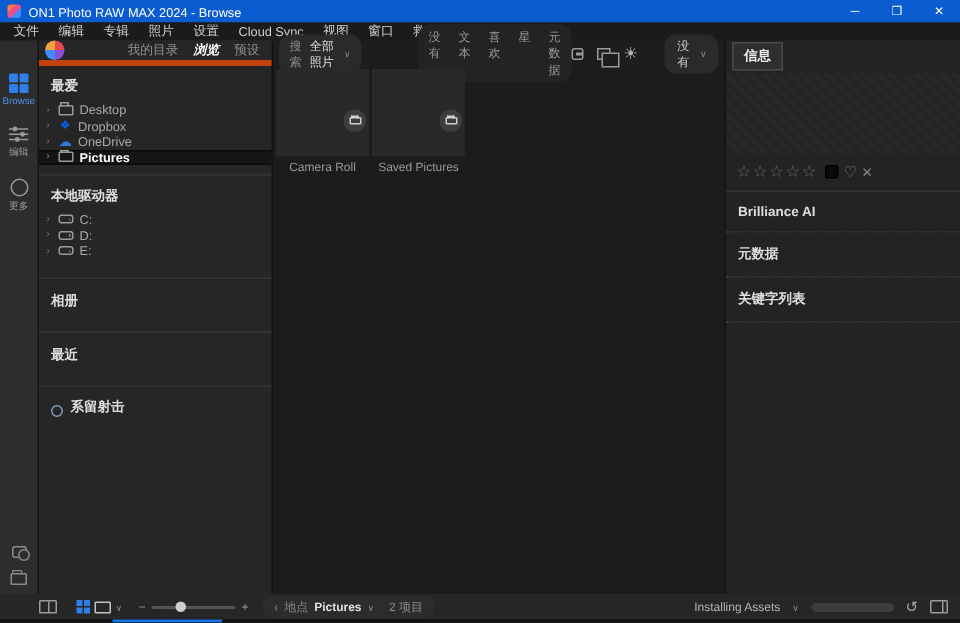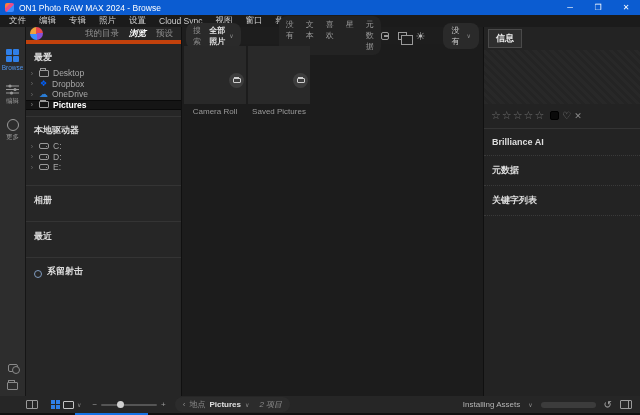--- a/index.html
+++ b/index.html
@@ -58,21 +58,21 @@
   .dricon { flex:0 0 auto; width:10px; height:6px; border:1px solid #9a9a9a; border-radius:2px; position:relative; }
   .dricon::after { content:""; position:absolute; right:1px; top:1.5px; width:1.5px; height:1.5px; background:#9a9a9a; border-radius:50%; }
   .divider { border-top:1px solid #343434; margin:6px 0 0 0; }
   .tether { display:flex; align-items:flex-end; gap:5px; padding:7px 8px; font-weight:bold; color:#dedede; font-size:9px; }
   .tethicon { width:8px; height:8px; border:1.5px solid #7f9bbf; border-radius:50%; }
 
   
   .toolbar { height:17px; display:flex; align-items:center; background:#1d1d1d; font-size:8px; padding:0 4px; }
   .pill { background:#2a2a2a; border-radius:8px; padding:2px 7px; display:flex; align-items:center; gap:4px; }
   .pill .muted { color:#8a8a8a; }
-  .pill b { color:#e0e0e0; font-weight:bold;text-align:right; }
+  .pill b { color:#e0e0e0; font-weight:normal; }
   .dd { color:#8a8a8a; font-size:6px; }
   .segwrap { background:#232323; border-radius:8px; display:flex; margin-left:38px; padding:1px; }
   .seg { padding:2px 6px; color:#989898; border-radius:7px; }
   .tb-icons { margin-left:auto; display:flex; align-items:center; gap:9px; }
   .stackicon { width:10px; height:8px; border:1px solid #9a9a9a; position:relative; }
   .stackicon::after { content:""; position:absolute; left:2px; top:2px; width:10px; height:8px; border:1px solid #9a9a9a; background:#1d1d1d; }
   .gaugeicon { width:10px; height:8px; border:1px solid #9a9a9a; border-radius:2px; position:relative; }
   .gaugeicon::after { content:""; position:absolute; left:2px; top:2px; width:4px; height:2px; background:#9a9a9a; }
   .sunicon { color:#b5b5b5; font-size:11px; line-height:10px; }
   .sortpill { background:#2a2a2a; border-radius:8px; padding:2px 8px; display:flex; gap:4px; align-items:center; margin-left:9px; color:#cfcfcf; }
@@ -103,21 +103,21 @@
   .viewseg { display:flex; align-items:center; gap:3px; margin-left:13px; }
   .minigrid { display:grid; grid-template-columns:4px 4px; grid-template-rows:4px 4px; gap:1px; }
   .minigrid i { background:#2f7fe8; }
   .photoicon { width:11px; height:8px; border:1px solid #c4c4c4; border-radius:1px; }
   .zoomctl { display:flex; align-items:center; gap:4px; margin-left:11px; color:#9a9a9a; }
   .track { width:56px; height:2px; background:#555; border-radius:1px; position:relative; }
   .knob { position:absolute; top:-2.5px; left:16px; width:7px; height:7px; background:#d0d0d0; border-radius:50%; }
   .crumbpill { background:#2c2c2c; border-radius:8px; padding:2px 8px; display:flex; align-items:center; gap:4px; margin-left:9px; }
   .crumbpill .muted { color:#8a8a8a; }
   .crumbpill b { color:#e0e0e0; }
-  .count { color:#8a8a8a; font-style:italic; margin-left:6px; }
+  .count { color:#8a8a8a; margin-left:6px; }
   .bb-right { margin-left:auto; display:flex; align-items:center; gap:8px; padding-right:8px; }
   .progress { width:55px; height:6px; background:#3c3c3c; border-radius:3px; overflow:hidden; }
   .progress .fill { height:100%; background:#1273e6; border-radius:3px; }
   .refreshicon { color:#a8a8a8; font-size:10px; }
   .panelicon { width:12px; height:9px; border:1px solid #9a9a9a; border-radius:1px; position:relative; }
   .panelicon::after { content:""; position:absolute; right:2px; top:0; bottom:0; width:1px; background:#9a9a9a; }
   .bottom-edge { position:absolute; left:0; right:0; bottom:0; height:2px; background:#101010; }
   .blue-sliver { position:absolute; left:75px; bottom:0; width:73px; height:2px; background:#1473e6; }
 </style>
 </head>

